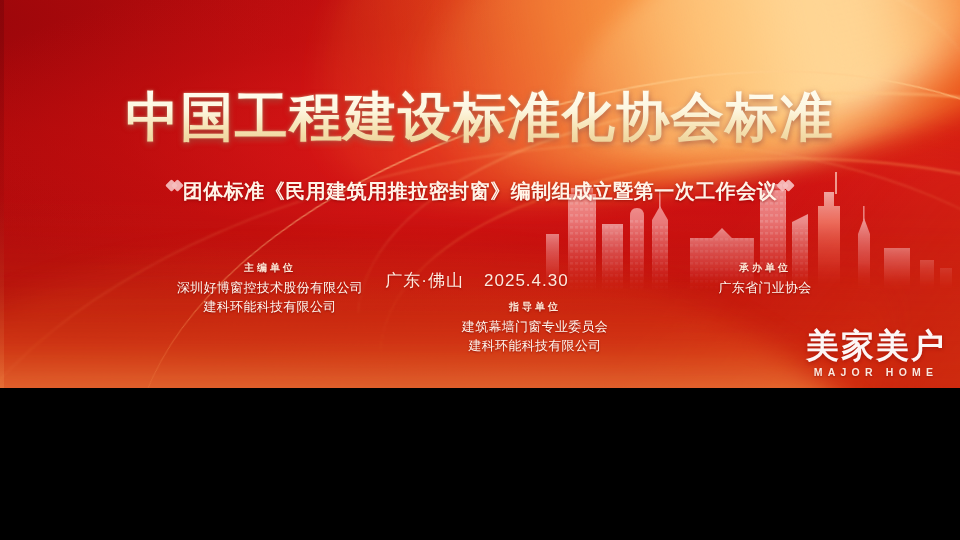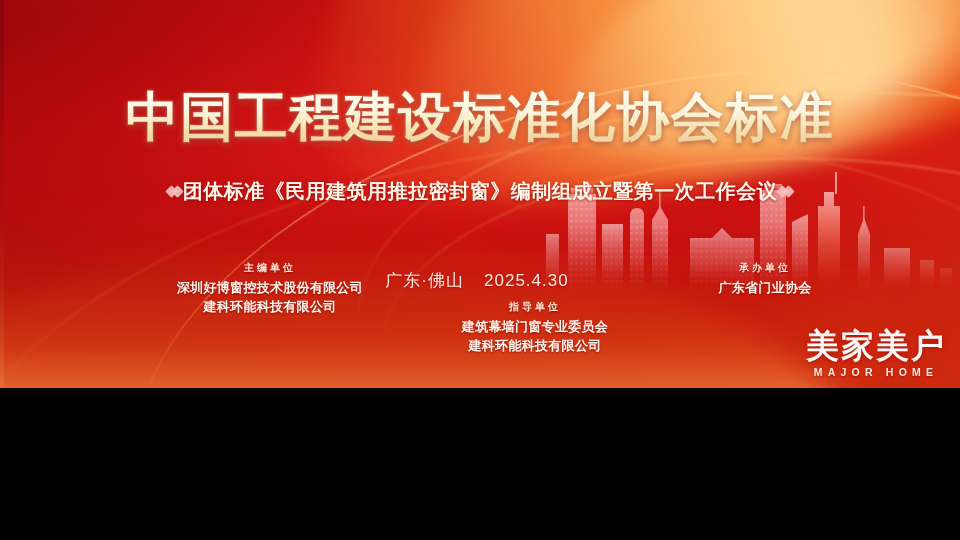--- a/index.html
+++ b/index.html
@@ -201,21 +201,20 @@
     -webkit-text-fill-color:transparent;
     text-shadow:none;
     filter:drop-shadow(0 2px 3px rgba(110,0,0,0.55)) drop-shadow(0 0 1px rgba(255,230,180,0.7));
     white-space:nowrap;
   }
 
   .subtitle-row {
     position:absolute;
     left:0; right:0; top:178px;
     display:flex;
-    align-items:center;
     justify-content:center;
     gap:1px;
   }
   .subtitle {
     font-size:20px;
     font-weight:bold;
     color:#fff4e8;
     letter-spacing:0.5px;
     text-shadow:0 1px 3px rgba(120,0,0,0.6);
     white-space:nowrap;
@@ -269,21 +268,21 @@
   .credit-head {
     font-size:10px;
     font-weight:bold;
     color:#ffe9d8;
     letter-spacing:3px;
     margin-bottom:4px;
     text-shadow:0 1px 2px rgba(110,0,0,0.6);
   }
   .credit-line {
     font-size:13px;
-    font-weight:bold;
+    font-weight:normal;
     color:#fff6ee;
     line-height:1.45;
     letter-spacing:0.3px;
     text-shadow:0 1px 2px rgba(110,0,0,0.6);
     white-space:nowrap;
   }
 
   
   .watermark {
     position:absolute;

